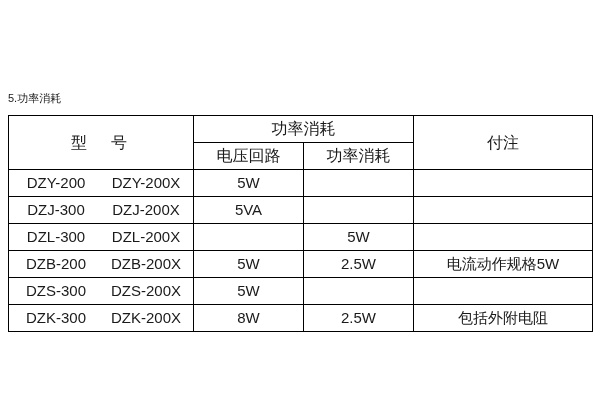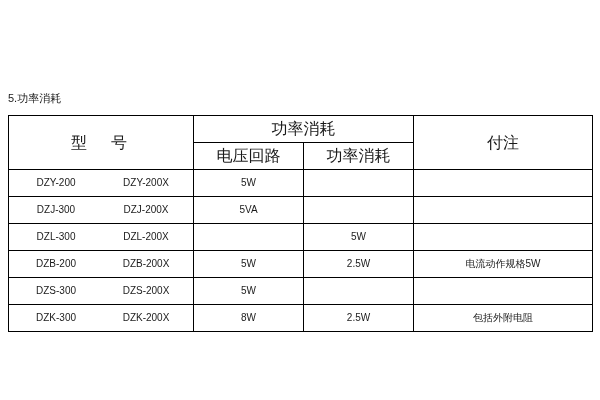--- a/index.html
+++ b/index.html
@@ -36,21 +36,21 @@
     width: 584px;
   }
   table.spec {
     border-collapse: collapse;
     width: 584px;
     table-layout: fixed;
   }
   table.spec td, table.spec th {
     border: 1px solid #000000;
     font-weight: normal;
-    font-size: 10px;
+    font-size: 15px;
     color: #1a1a1a;
     text-align: center;
     vertical-align: middle;
     padding: 0;
     height: 26px;
     line-height: 26px;
   }
   table.spec th {
     font-size: 16px;
   }

